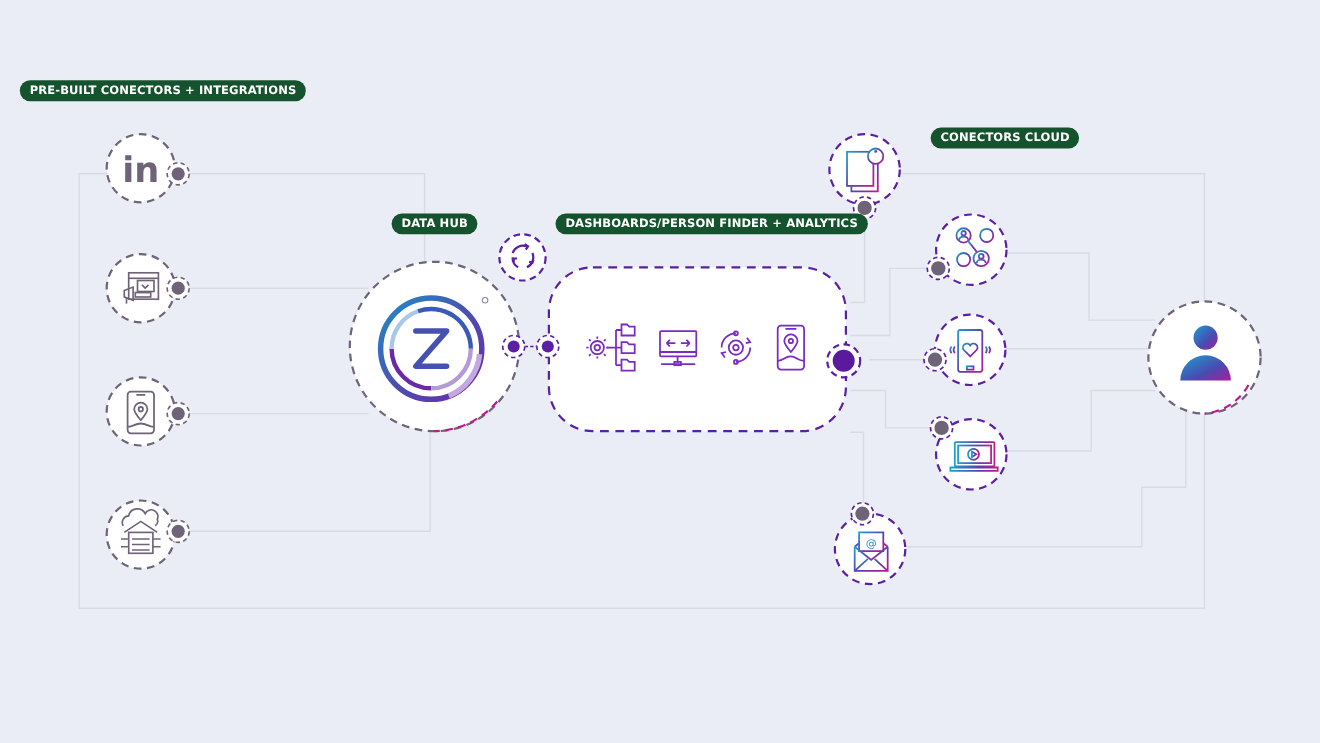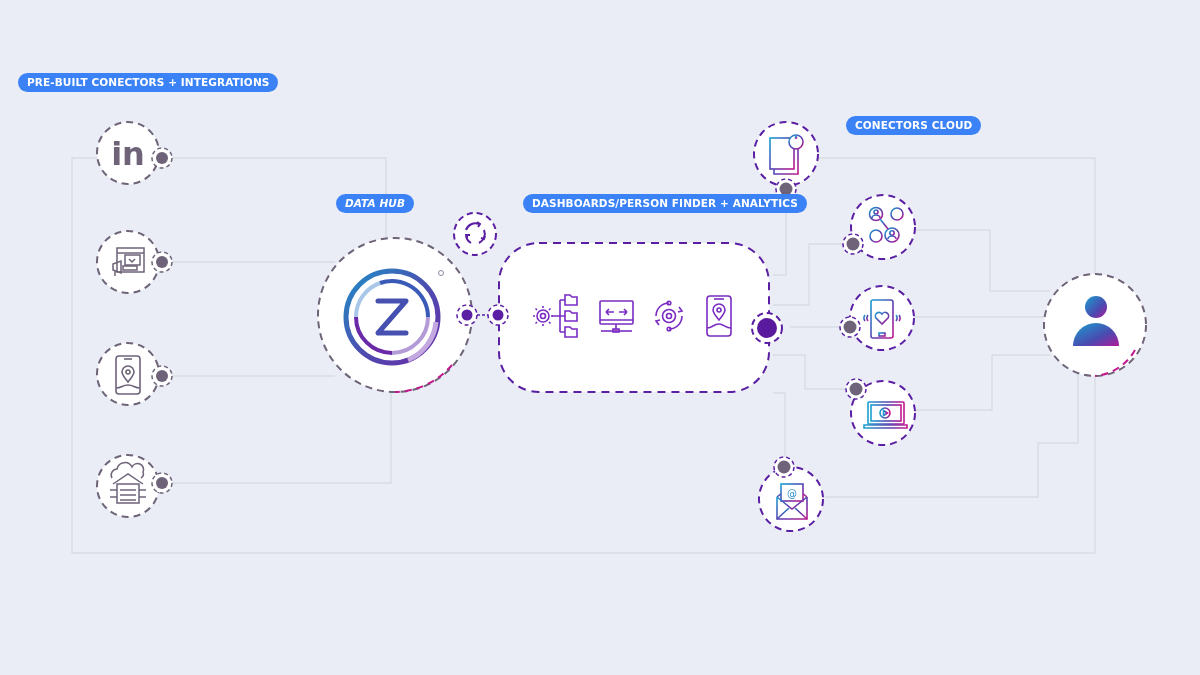--- a/index.html
+++ b/index.html
@@ -5,21 +5,21 @@
   html, body { margin: 0; padding: 0; }
   body {
     width: 1200px; height: 675px; overflow: hidden;
     background: #eaedf5;
     font-family: "Liberation Sans", sans-serif;
     position: relative;
   }
   .canvas { position: absolute; left: 0; top: 0; width: 1200px; height: 675px; }
   .label {
     position: absolute;
-    background: #3b82f6;
+    background: #14532d;
     color: #ffffff;
     font-family: "DejaVu Sans", sans-serif;
     font-weight: bold;
     font-size: 10.5px;
     letter-spacing: 0.1px;
     height: 19px; line-height: 19px;
     padding: 0 9px;
     border-radius: 10px;
     white-space: nowrap;
   }
@@ -287,15 +287,15 @@
     <circle cx="1095" cy="325" r="51" fill="#fff" stroke="#6e6378" stroke-width="2" stroke-dasharray="7 5"></circle>
     <path d="M1135 350 A51 51 0 0 1 1095 376" fill="none" stroke="#c0188e" stroke-width="2" stroke-dasharray="7 5"></path>
     <g>
       <circle cx="1096" cy="307" r="11" fill="url(#personGrad)"></circle>
       <path d="M1073 346 a23 23 0 0 1 46 0 z" fill="url(#personGrad)"></path>
     </g>
   </g>
 </svg>
 
 <div class="label" style="left:18px; top:73px;">PRE-BUILT CONECTORS + INTEGRATIONS</div>
-<div class="label" style="left:336px; top:194px;font-style:italic;">DATA HUB</div>
-<div class="label" style="left:523px; top:194px;">DASHBOARDS/PERSON FINDER + ANALYTICS</div>
+<div class="label" style="left:356px; top:194px;">DATA HUB</div>
+<div class="label" style="left:505px; top:194px;">DASHBOARDS/PERSON FINDER + ANALYTICS</div>
 <div class="label" style="left:846px; top:116px;">CONECTORS CLOUD</div>
 
 </body></html>

